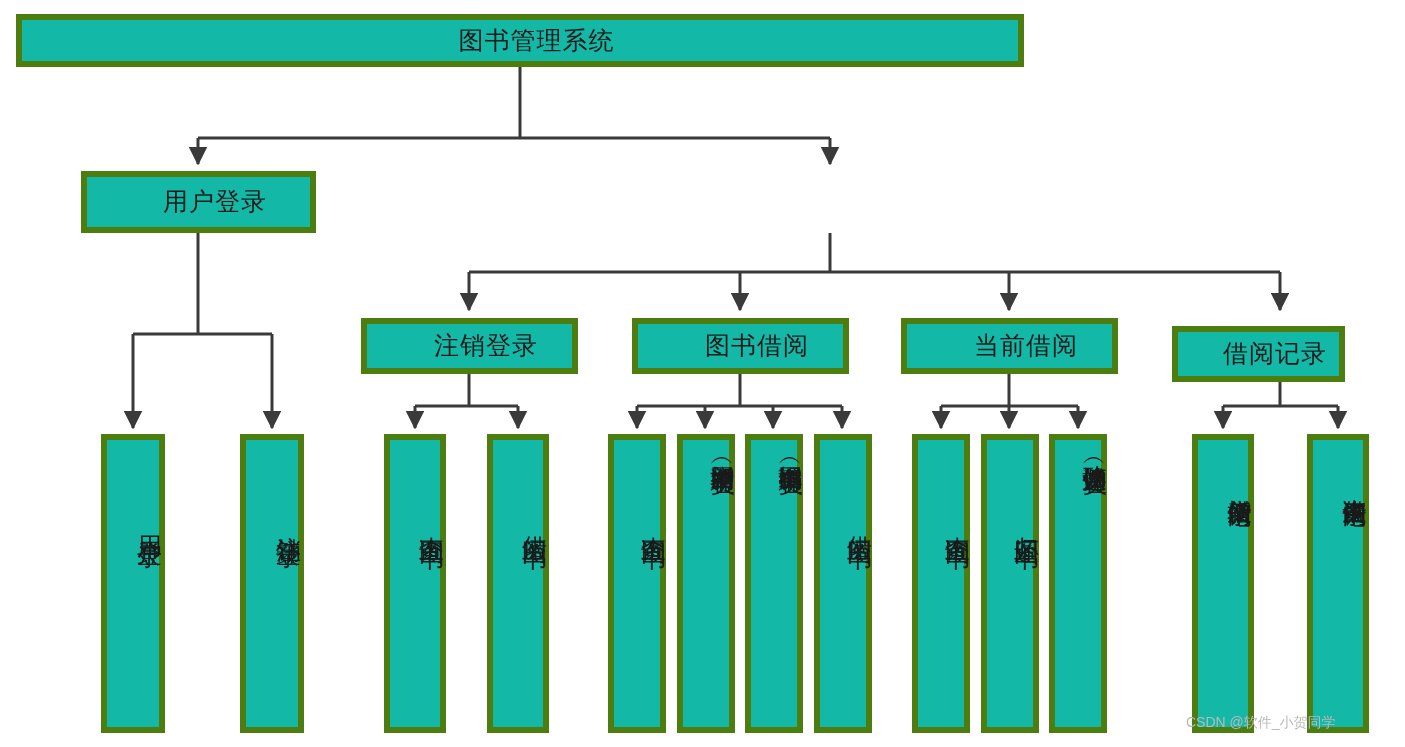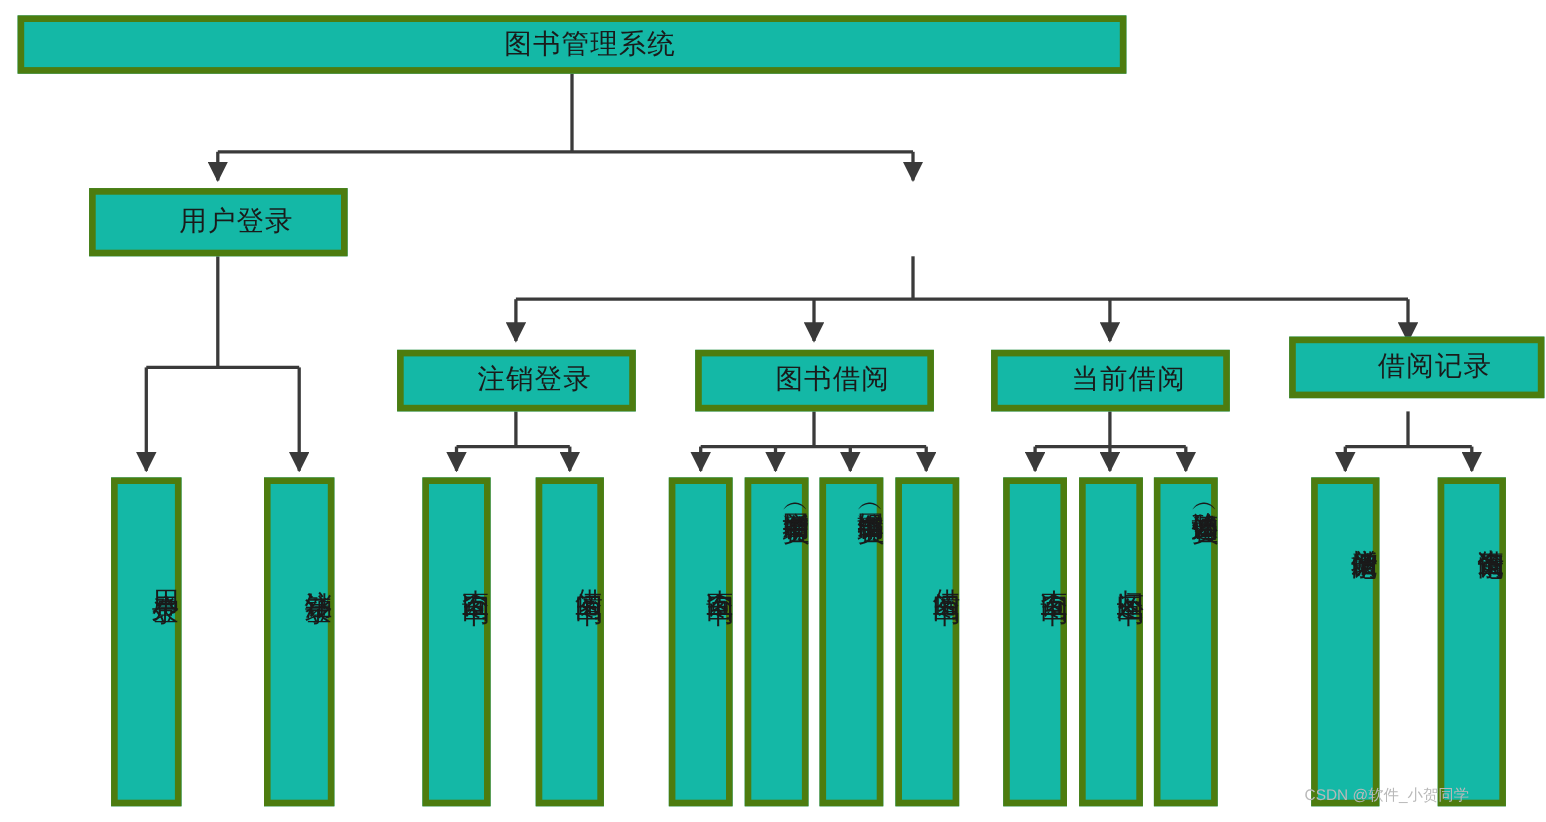--- a/index.html
+++ b/index.html
@@ -145,21 +145,21 @@
 
   <div class="node horiz" style="left:361px; top:318px; width:217px; height:56px;">
     <span class="label">注销登录</span>
   </div>
   <div class="node horiz" style="left:632px; top:318px; width:217px; height:56px;">
     <span class="label">图书借阅</span>
   </div>
   <div class="node horiz" style="left:901px; top:318px; width:217px; height:56px;">
     <span class="label">当前借阅</span>
   </div>
-  <div class="node horiz" style="left:1172px; top:306px; width:232px; height:56px;">
+  <div class="node horiz" style="left:1172px; top:326px; width:173px; height:56px;">
     <span class="label">借阅记录</span>
   </div>
 
   <div class="node vert" style="left:101px; top:434px; width:64px; height:299px; padding-top:76px;">
     <span class="label">用户登录</span>
   </div>
   <div class="node vert" style="left:240px; top:434px; width:64px; height:299px; padding-top:76px;">
     <span class="label">注销登录</span>
   </div>
 

